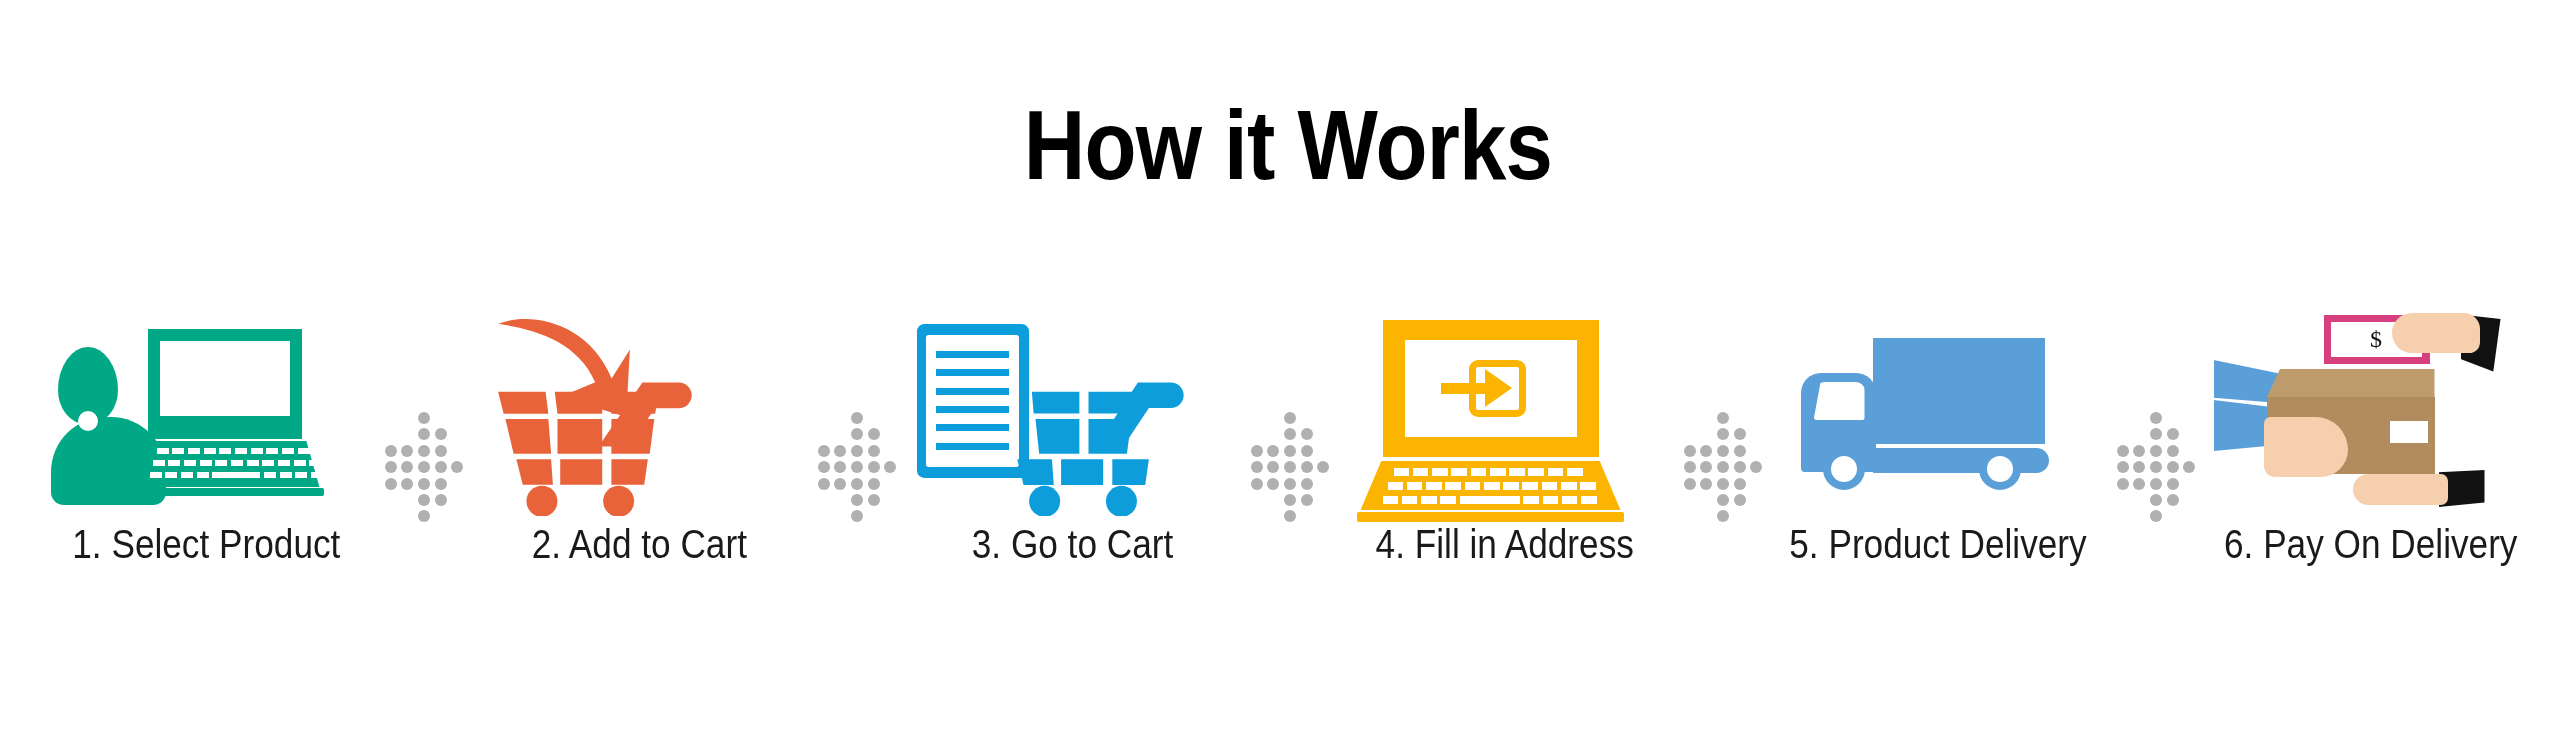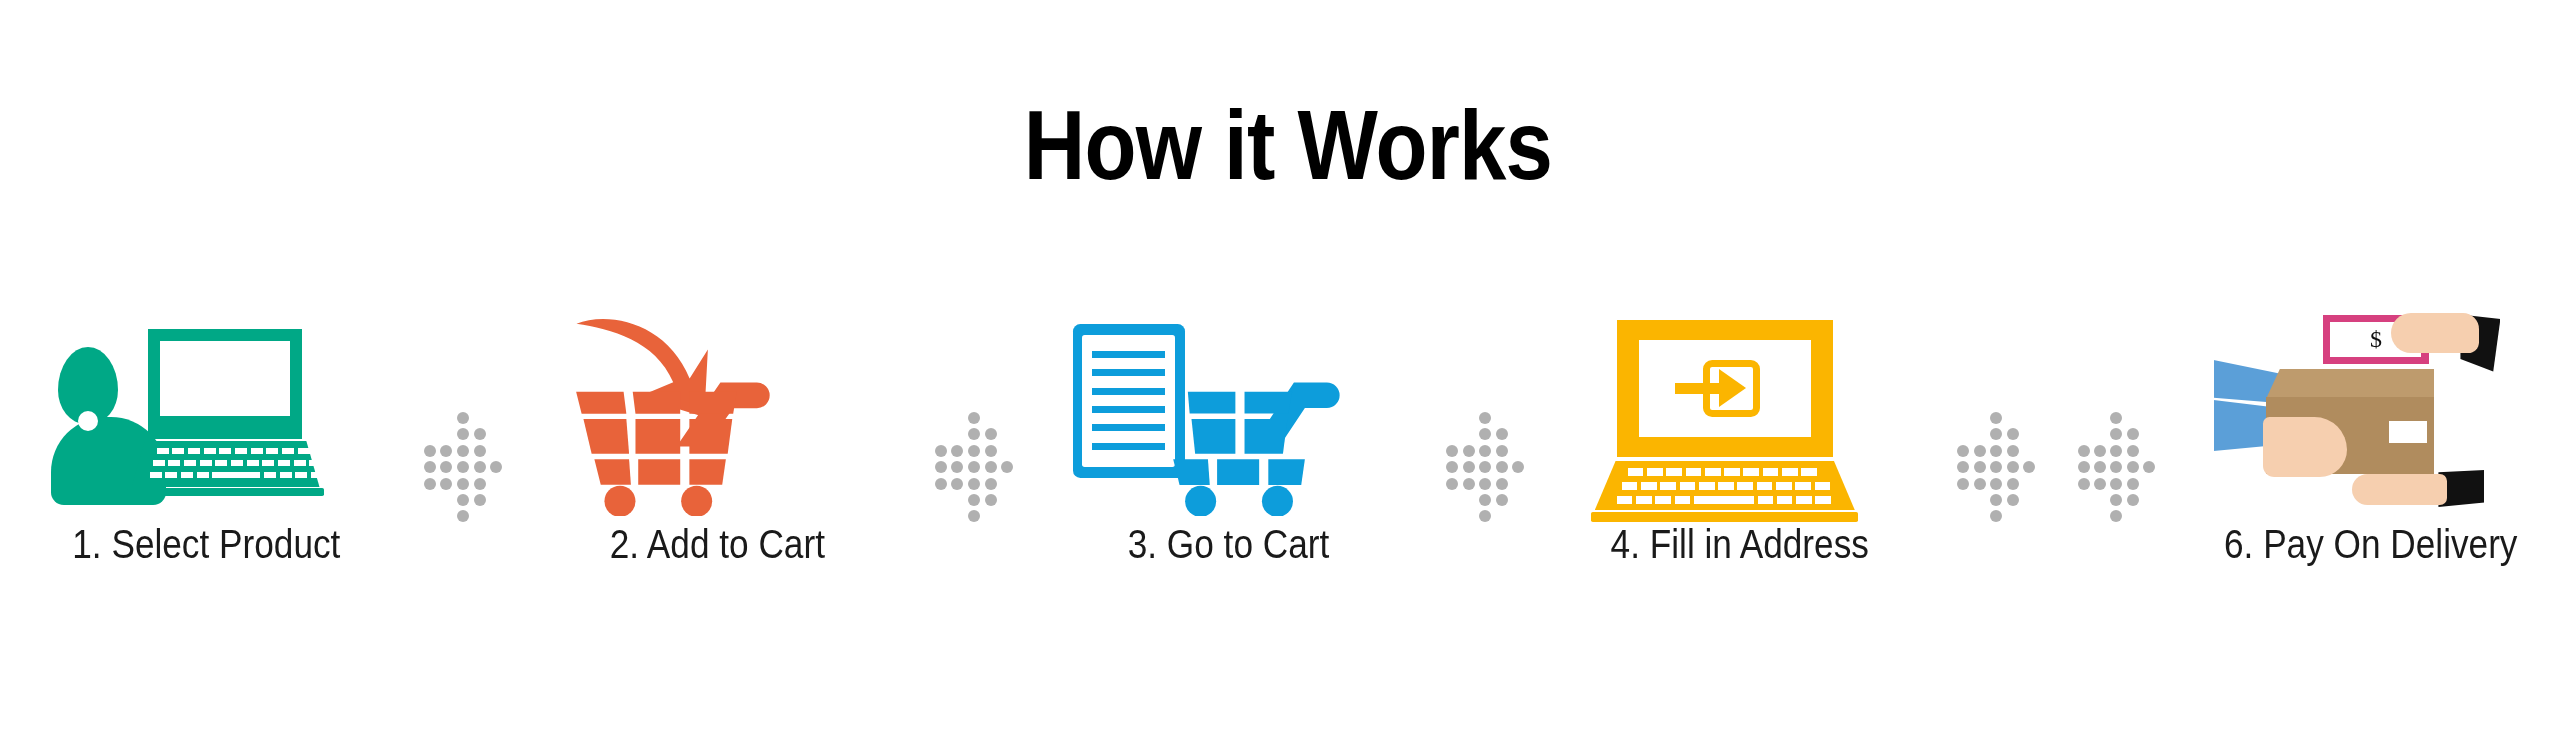--- a/index.html
+++ b/index.html
@@ -561,20 +561,31 @@
       <div class="dot" style="left:62px; top:117px;"></div>
       <div class="dot" style="left:-3.7px; top:134px;"></div>
         <div class="dot" style="left:12.8px; top:134px;"></div>
       <div class="dot" style="left:29px; top:134px;"></div>
         <div class="dot" style="left:46px; top:134px;"></div>
       <div class="dot" style="left:29px; top:150px;"></div>
         <div class="dot" style="left:46px; top:150px;"></div>
       <div class="dot" style="left:29px; top:166px;"></div>
     </div>
 
+    <div class="step">
+      <div class="icon-box">
+        <div class="sh s5-cargo"></div>
+        <div class="sh s5-chassis"></div>
+        <div class="sh s5-cab"></div>
+        <div class="sh s5-window"></div>
+        <div class="sh s5-wheel" style="left:40px;"></div>
+        <div class="sh s5-wheel" style="left:196px;"></div>
+      </div>
+      <div class="step-label">5. Product Delivery</div>
+    </div>
 
     <div class="arrow-sep">
       <div class="dot" style="left:29px; top:68px;"></div>
       <div class="dot" style="left:29px; top:84px;"></div>
         <div class="dot" style="left:46px; top:84px;"></div>
       <div class="dot" style="left:-3.7px; top:101px;"></div>
         <div class="dot" style="left:12.8px; top:101px;"></div>
       <div class="dot" style="left:29px; top:101px;"></div>
         <div class="dot" style="left:46px; top:101px;"></div>
       <div class="dot" style="left:-3.7px; top:117px;"></div>

